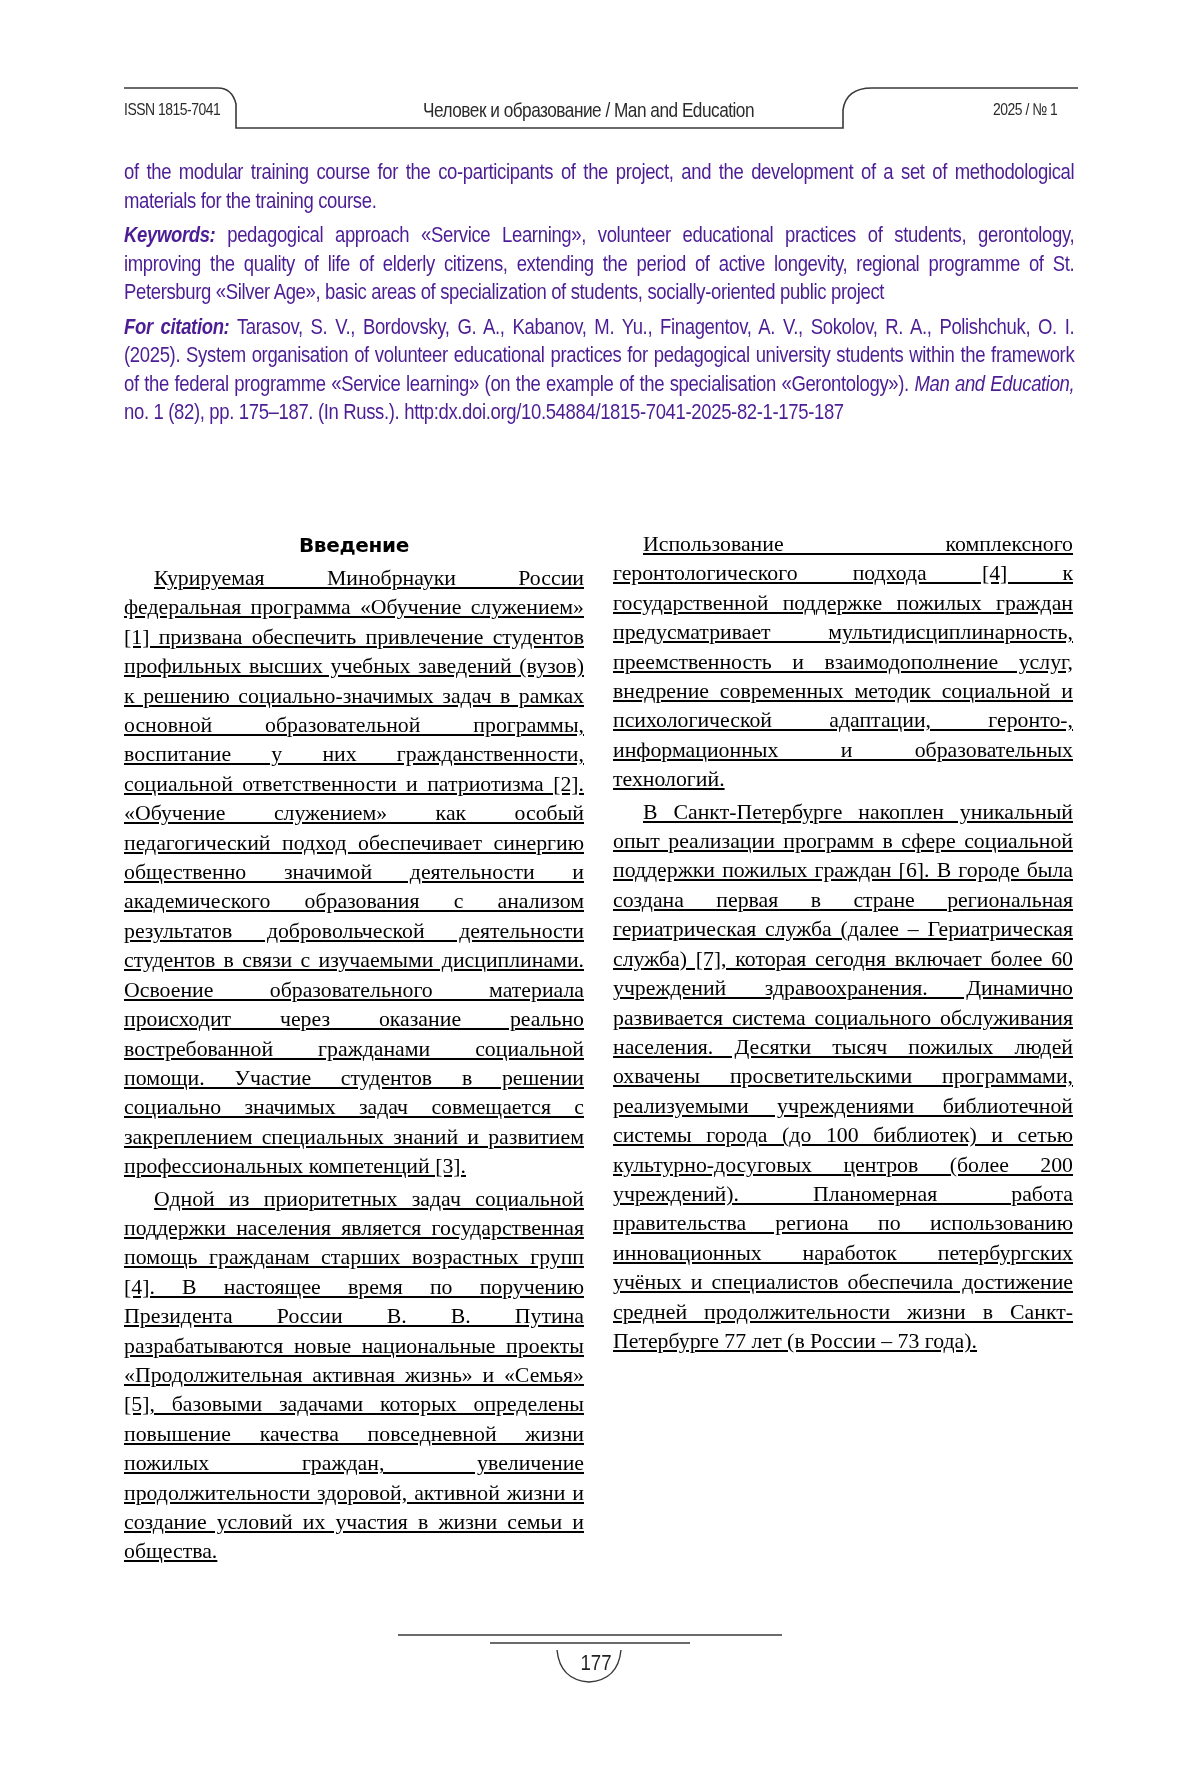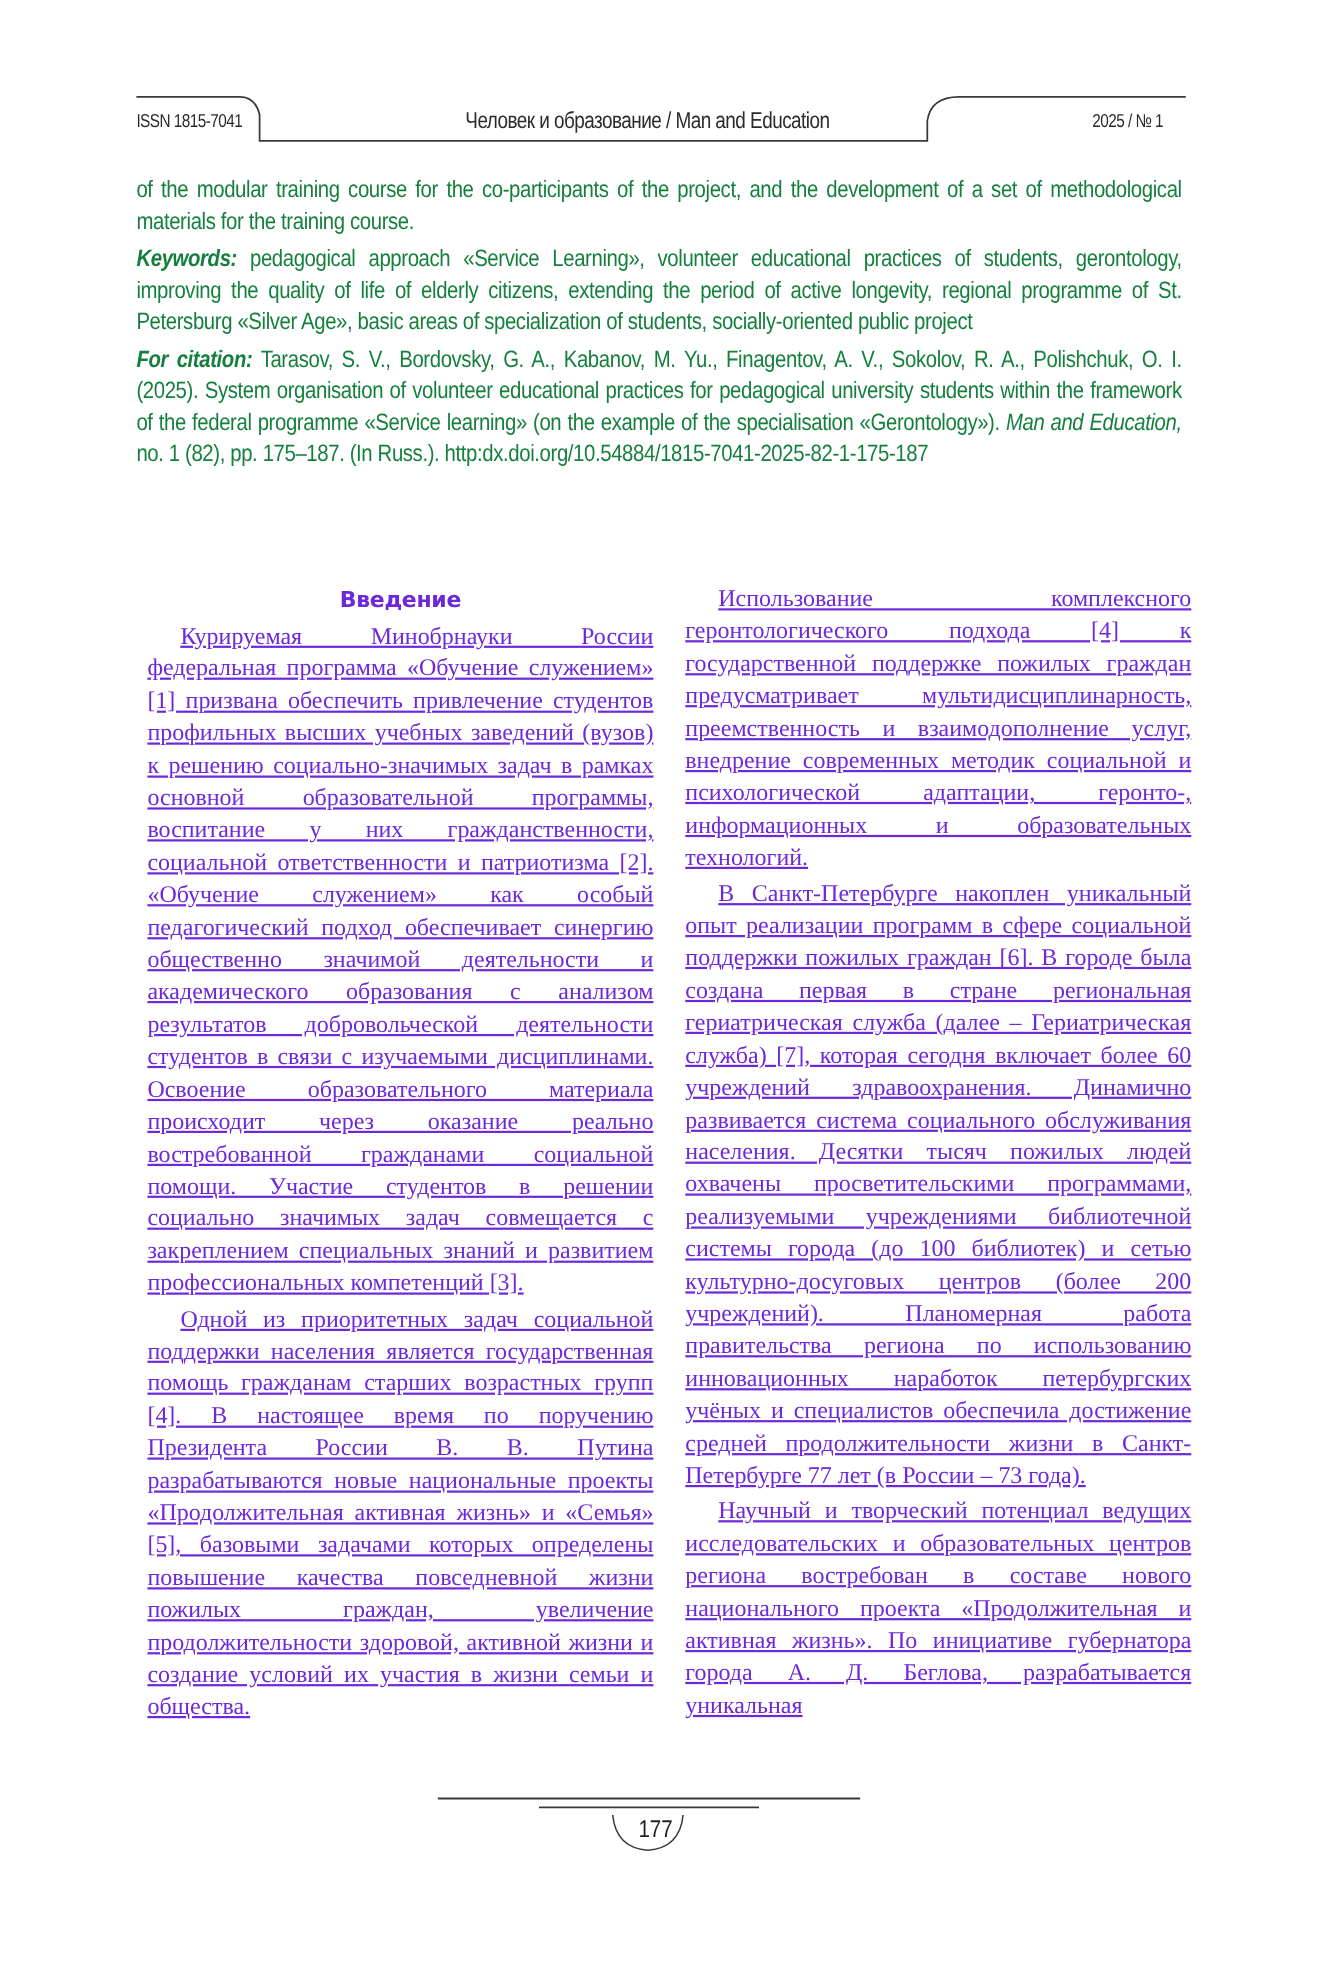--- a/index.html
+++ b/index.html
@@ -14,32 +14,32 @@
     color: #2b2b2b; white-space: nowrap;
   }
   .hdr-issn { left: 124px; }
   .hdr-journal { left: 423px; font-size: 21px; top: 98px; }
   .hdr-issue { left: 993px; }
 
   
   .abstract {
     position: absolute; left: 124px; top: 158px; width: 950px;
     font-family: "Liberation Sans", sans-serif; font-size: 21.5px; line-height: 28.5px;
-    color: #15803d; text-align: justify; letter-spacing: -0.4px;
+    color: #4c1d95; text-align: justify; letter-spacing: -0.4px;
   }
   .abstract p { margin: 0 0 6px 0; }
   .abstract .label { font-weight: bold; font-style: italic; }
   .abstract .journal-it { font-style: italic; }
   .narrow { transform: scaleX(0.86); transform-origin: left top; width: 1105px; }
 
   
   .col {
     position: absolute; top: 530px; width: 460px;
     font-family: "Liberation Serif", serif; font-size: 21.8px; line-height: 29.4px;
-    color: #6d28d9; text-align: justify; hyphens: manual; margin-left: 10px;
+    color: #000000; text-align: justify; hyphens: manual;
   }
   .col-left { left: 124px; }
   .col-right { left: 613px; }
   .col p { margin: 0 0 3px 0; text-indent: 30px; text-decoration: underline; }
   .section-title {
     font-family: "DejaVu Sans", sans-serif; font-weight: bold; font-size: 20px;
     text-align: center; margin: 0 0 4px 0; line-height: 30px; text-indent: 0; letter-spacing: -0.3px;
   }
 
   
@@ -79,21 +79,20 @@
 
 <div class="col col-left">
   <div class="section-title">Введение</div>
   <p>Курируемая Минобрнауки России федеральная программа «Обучение служением» [1] призвана обеспечить привлечение студентов профильных высших учебных заведений (вузов) к решению социально-значимых задач в рамках основной образовательной программы, воспитание у них гражданственности, социальной ответственности и патриотизма [2]. «Обучение служением» как особый педагогический подход обеспечивает синергию общественно значимой деятельности и академического образования с анализом результатов добровольческой деятельности студентов в связи с изучаемыми дисциплинами. Освоение образовательного материала происходит через оказание реально востребованной гражданами социальной помощи. Участие студентов в решении социально значимых задач совмещается с закреплением специальных знаний и развитием профессиональных компетенций [3].</p>
   <p>Одной из приоритетных задач социальной поддержки населения является государственная помощь гражданам старших возрастных групп [4]. В настоящее время по поручению Президента России В. В. Путина разрабатываются новые национальные проекты «Продолжительная активная жизнь» и «Семья» [5], базовыми задачами которых определены повышение качества повседневной жизни пожилых граждан, увеличение продолжительности здоровой, активной жизни и создание условий их участия в жизни семьи и общества.</p>
 </div>
 
 <div class="col col-right">
   <p>Использование комплексного геронтологического подхода [4] к государственной поддержке пожилых граждан предусматривает мультидисциплинарность, преемственность и взаимодополнение услуг, внедрение современных методик социальной и психологической адаптации, геронто-, информационных и образовательных технологий.</p>
   <p>В Санкт-Петербурге накоплен уникальный опыт реализации программ в сфере социальной поддержки пожилых граждан [6]. В городе была создана первая в стране региональная гериатрическая служба (далее – Гериатрическая служба) [7], которая сегодня включает более 60 учреждений здравоохранения. Динамично развивается система социального обслуживания населения. Десятки тысяч пожилых людей охвачены просветительскими программами, реализуемыми учреждениями библиотечной системы города (до 100 библиотек) и сетью культурно-досуговых центров (более 200 учреждений). Планомерная работа правительства региона по использованию инновационных наработок петербургских учёных и специалистов обеспечила достижение средней продолжительности жизни в Санкт-Петербурге 77 лет (в России – 73 года).</p>
-  <p>Научный и творческий потенциал ведущих исследовательских и образовательных центров региона востребован в составе нового национального проекта «Продолжительная и активная жизнь». По инициативе губернатора города А. Д. Беглова, разрабатывается уникальная</p>
 </div>
 
 <div class="footer">
   <svg width="1200" height="80">
     <line x1="398" y1="15" x2="782" y2="15" stroke="#3a3a3a" stroke-width="1.6"></line>
     <line x1="490" y1="23" x2="690" y2="23" stroke="#3a3a3a" stroke-width="1.6"></line>
     <path d="M557 30 Q560 60 589 62 Q618 60 621 30" fill="none" stroke="#3a3a3a" stroke-width="1.4"></path>
   </svg>
   <span class="page-num">177</span>
 </div>

